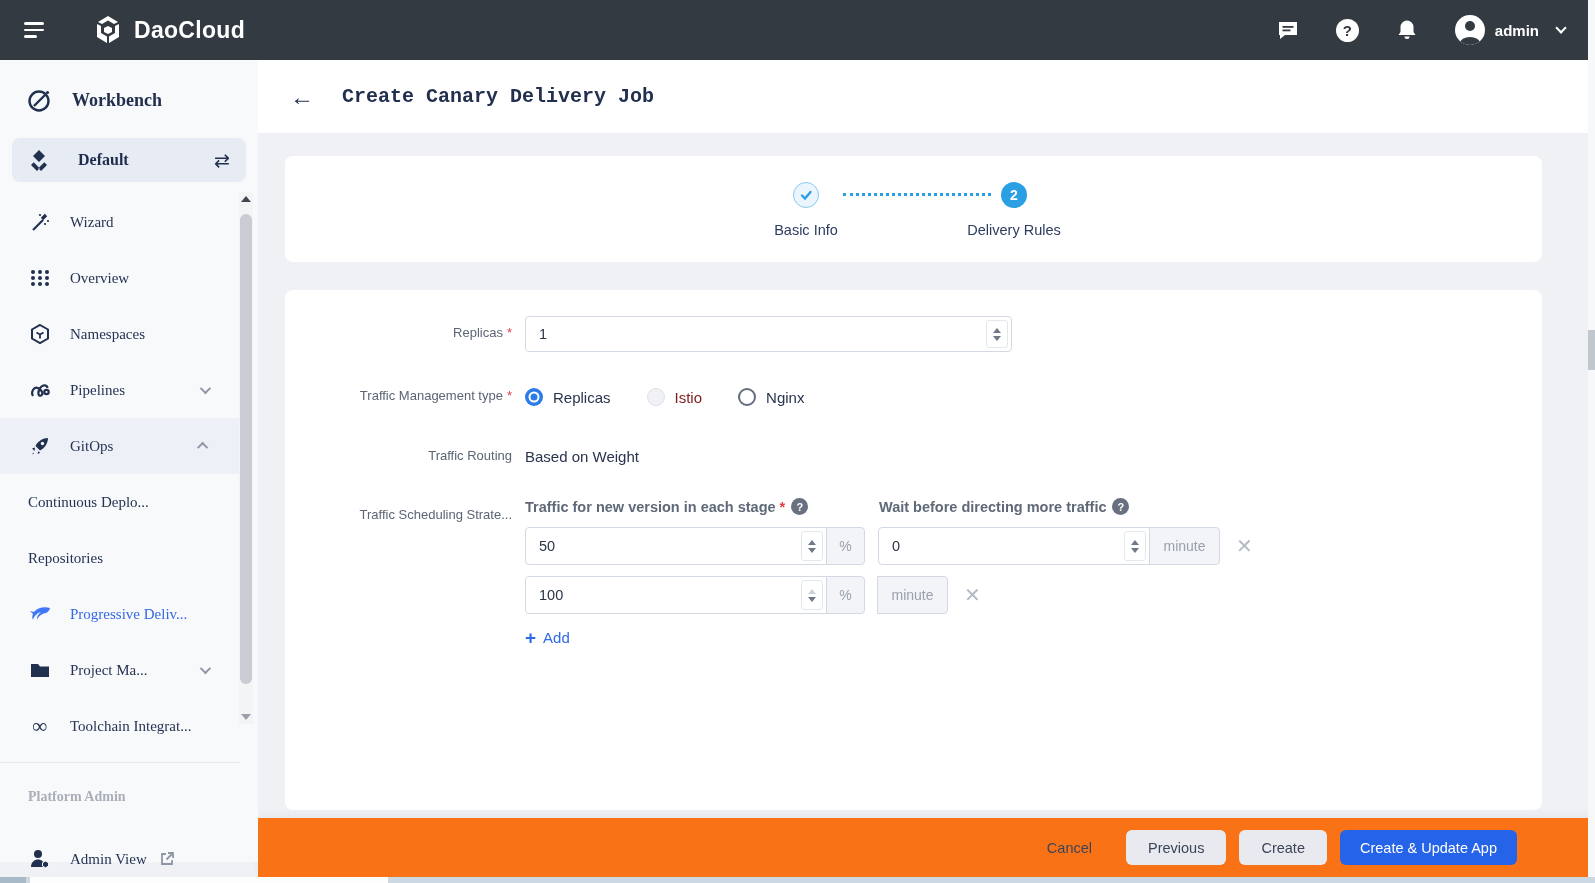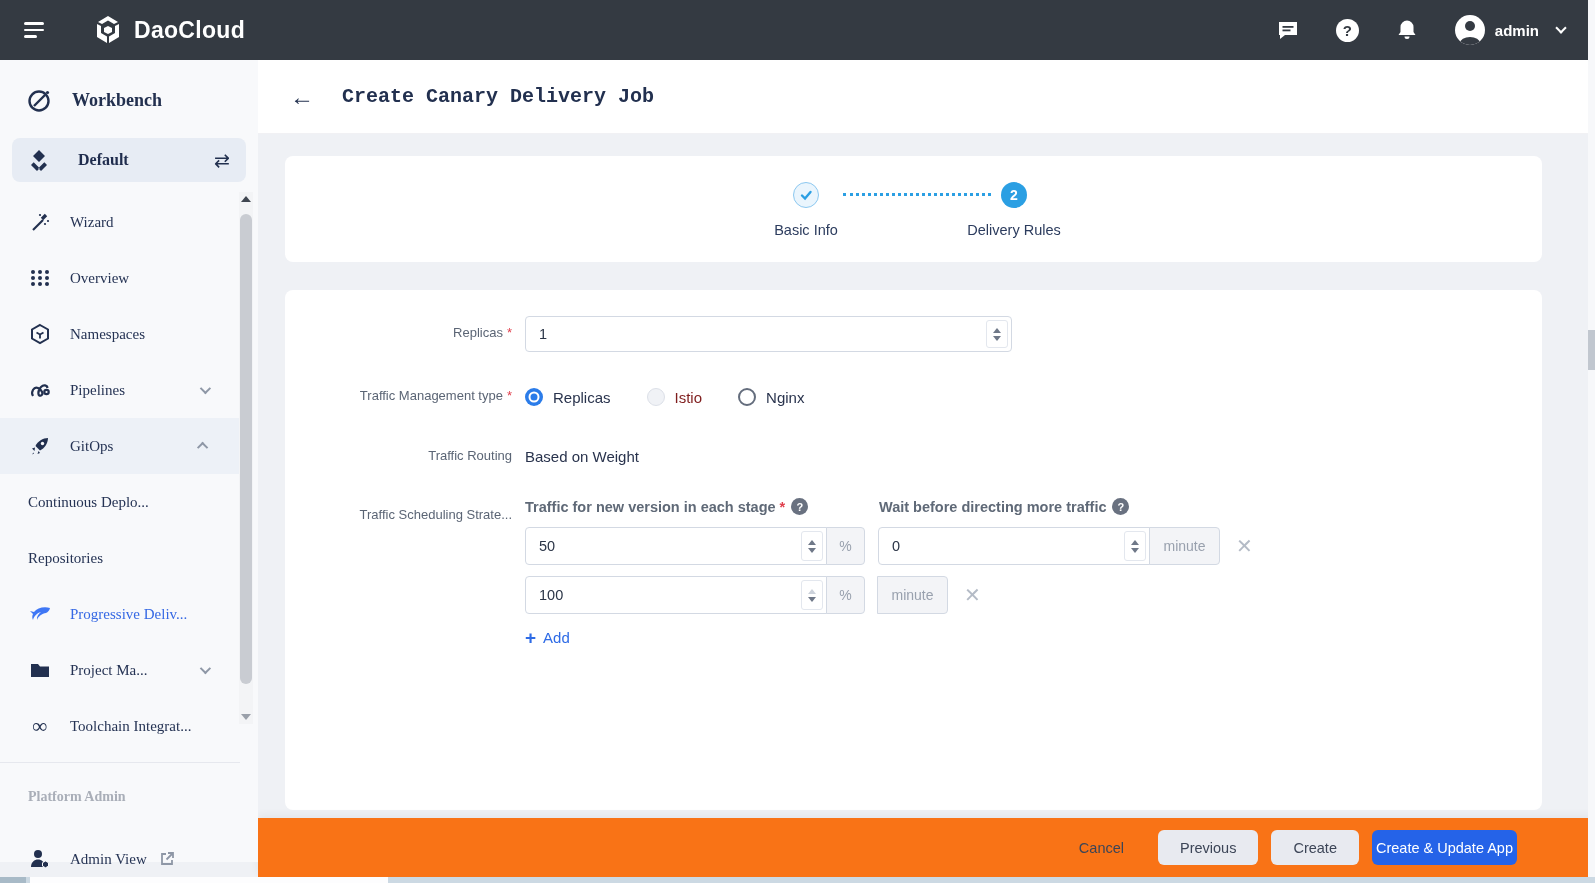--- a/index.html
+++ b/index.html
@@ -121,21 +121,21 @@
   .add-plus { font-size:19px; margin-right:7px; font-weight:bold; line-height:1; }
 
   
   .footer { position:absolute; left:0; bottom:6px; width:1337px; height:59px; background:#f97316;
     box-shadow:0 -3px 8px rgba(31,45,61,.06); display:flex; align-items:center; justify-content:flex-end;
     padding-right:78px; }
   .btn { height:35px; border:none; border-radius:6px; font-size:14.5px; cursor:pointer;
     font-family:"Liberation Sans", sans-serif; display:flex; align-items:center; }
   .btn-text { background:transparent; color:#3c4557; padding:0 10px; margin-right:24px; }
   .btn-ghost { background:#e8eaf0; color:#3c4557; padding:0 22px; margin-right:13px; }
-  .btn-primary { background:#2563e8; color:#fff; padding:0 4px; }
+  .btn-primary { background:#2563e8; color:#fff; padding:0 20px; }
 
   
   .hscroll { position:absolute; left:0; bottom:0; width:1595px; height:6px; background:#ccd9e3; z-index:40; }
   .hcorner { position:absolute; left:0; top:0; width:26px; height:6px; background:#a8bac7; }
   .hthumb { position:absolute; left:30px; top:0; width:358px; height:6px; background:#fdfdfe; }
   .vscroll { position:absolute; right:0; top:0; width:7px; height:877px; background:#f7f8fa; z-index:40; }
   .vthumb { position:absolute; top:330px; left:0; width:7px; height:40px; background:#c1c7cf; }
 
   svg { display:block; }
 </style>

